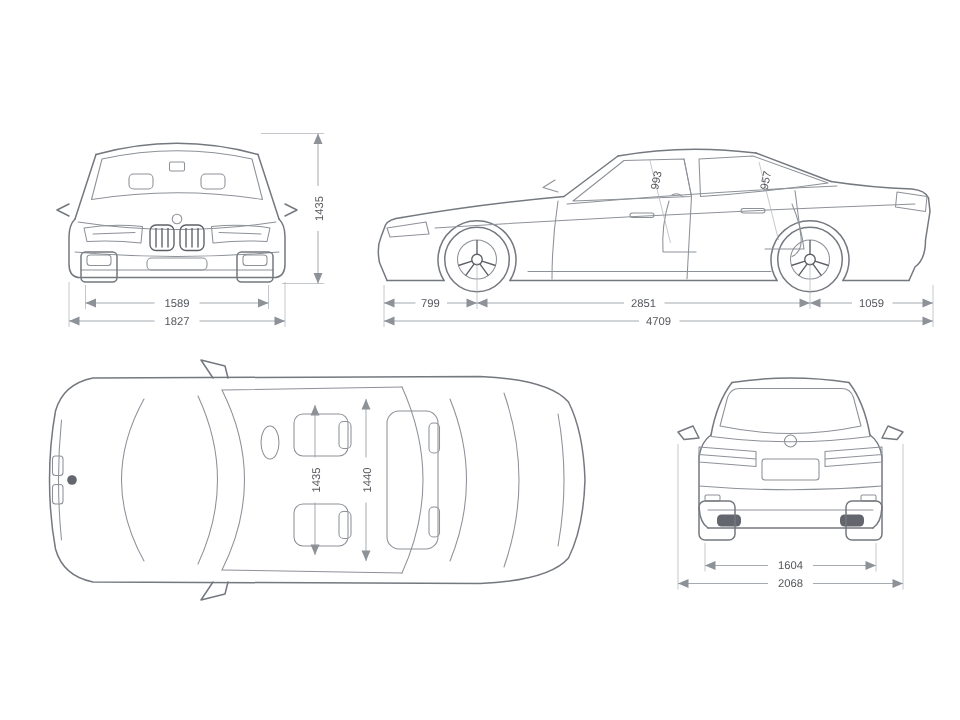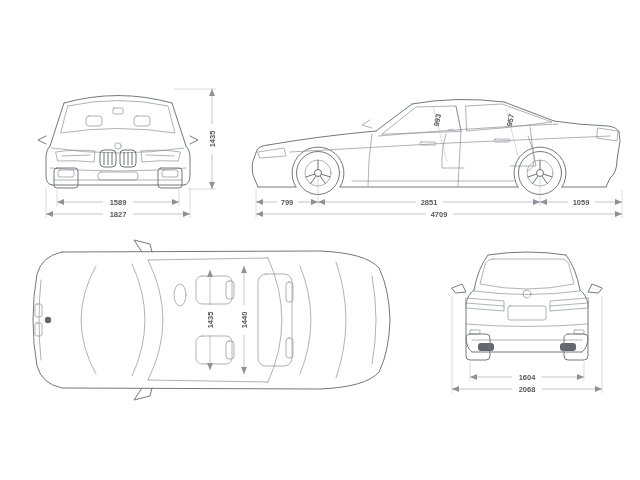--- a/index.html
+++ b/index.html
@@ -1,17 +1,17 @@
 <!DOCTYPE html>
 <html><head>
 <meta charset="utf-8">
 <style>
   html,body{margin:0;padding:0;background:#ffffff;}
   #stage{position:relative;width:640px;height:480px;background:#ffffff;overflow:hidden;
-         font-family:"Liberation Sans", sans-serif;font-weight:bold;}
+         font-family:"Liberation Sans", sans-serif;}
   svg{display:block;}
   .car{stroke:#74787f;fill:none;stroke-width:1;stroke-linecap:round;stroke-linejoin:round;}
   .det{stroke:#8d9198;fill:none;stroke-width:0.7;stroke-linecap:round;stroke-linejoin:round;}
   .dark{stroke:#5c6066;fill:none;stroke-width:0.9;}
   .fillDark{fill:#63676d;stroke:none;}
   .dim{stroke:#9aa0a7;fill:none;stroke-width:0.6;}
   .ext{stroke:#b0b5bb;fill:none;stroke-width:0.5;}
   .lbl{fill:#54575c;font-size:7.5px;font-family:"Liberation Sans",sans-serif;}
   .lblbg{fill:#ffffff;stroke:none;}
 </style>

